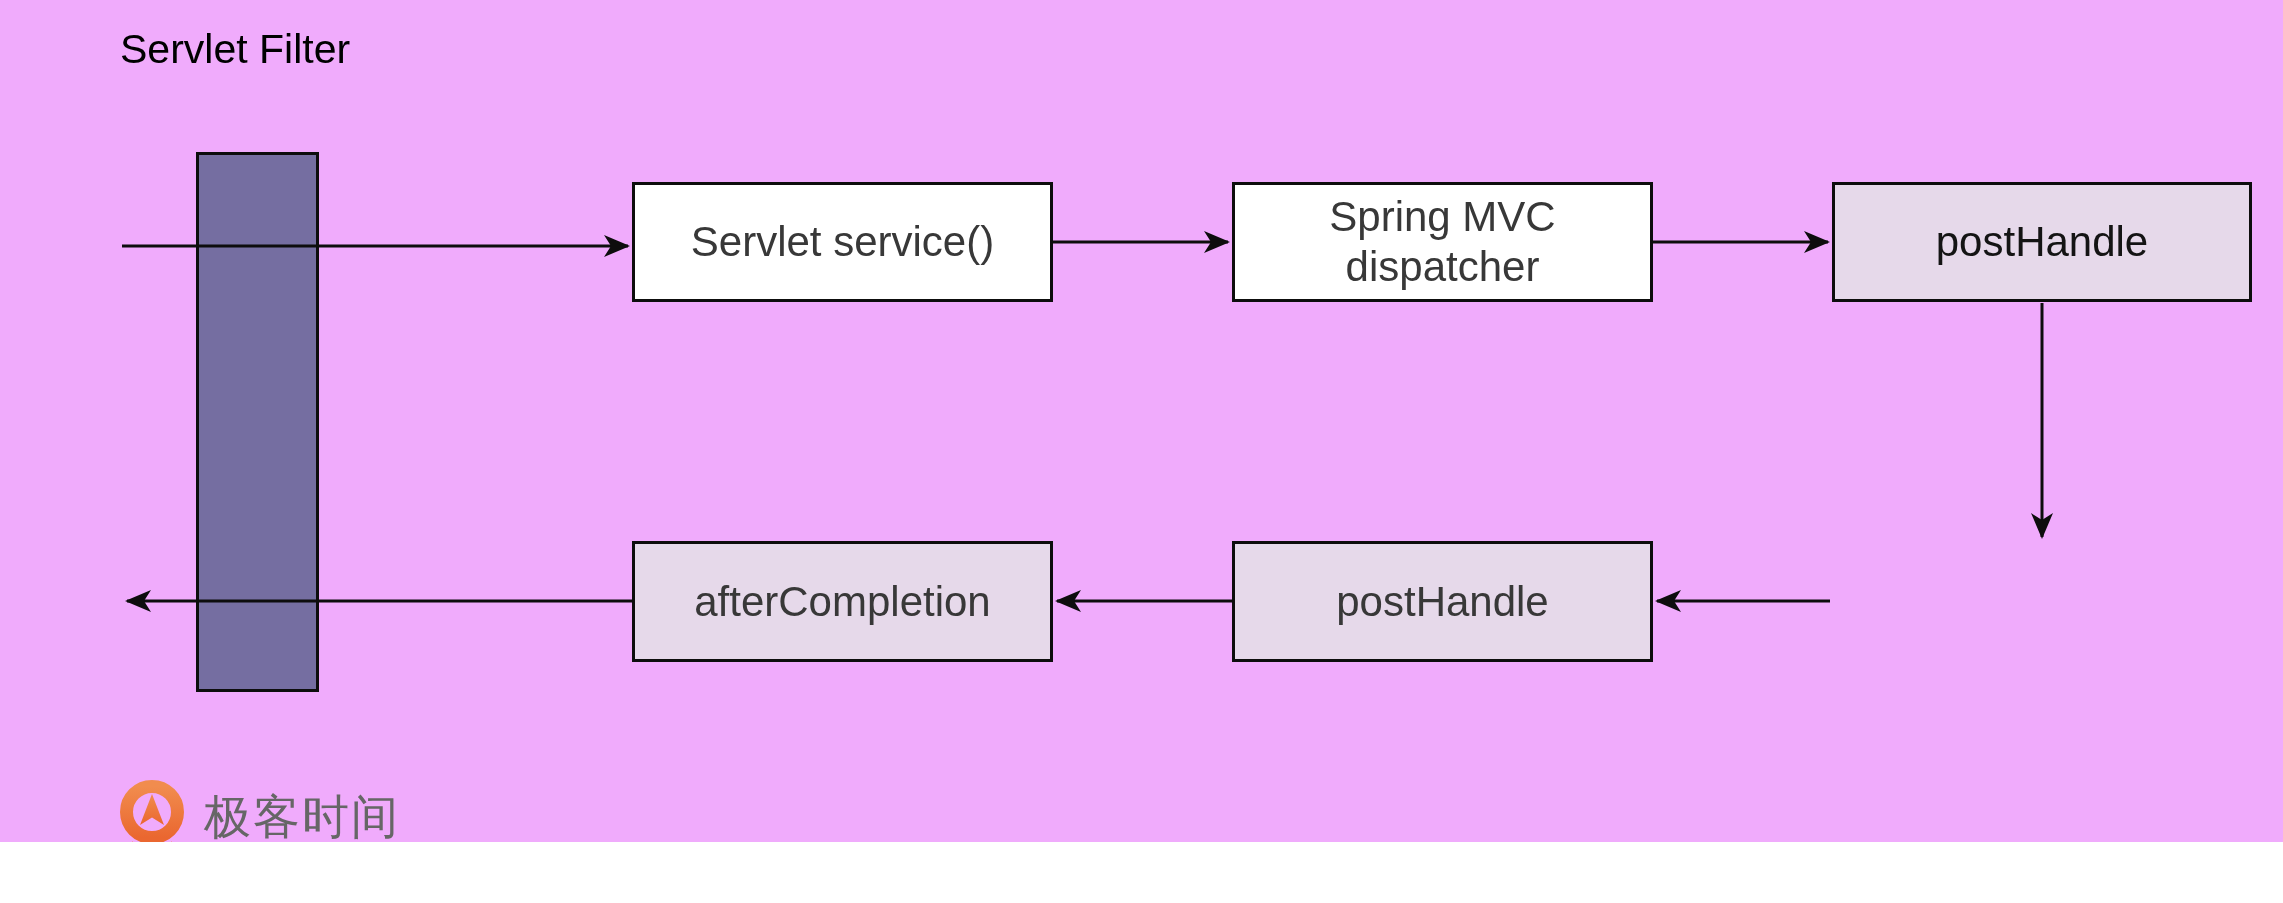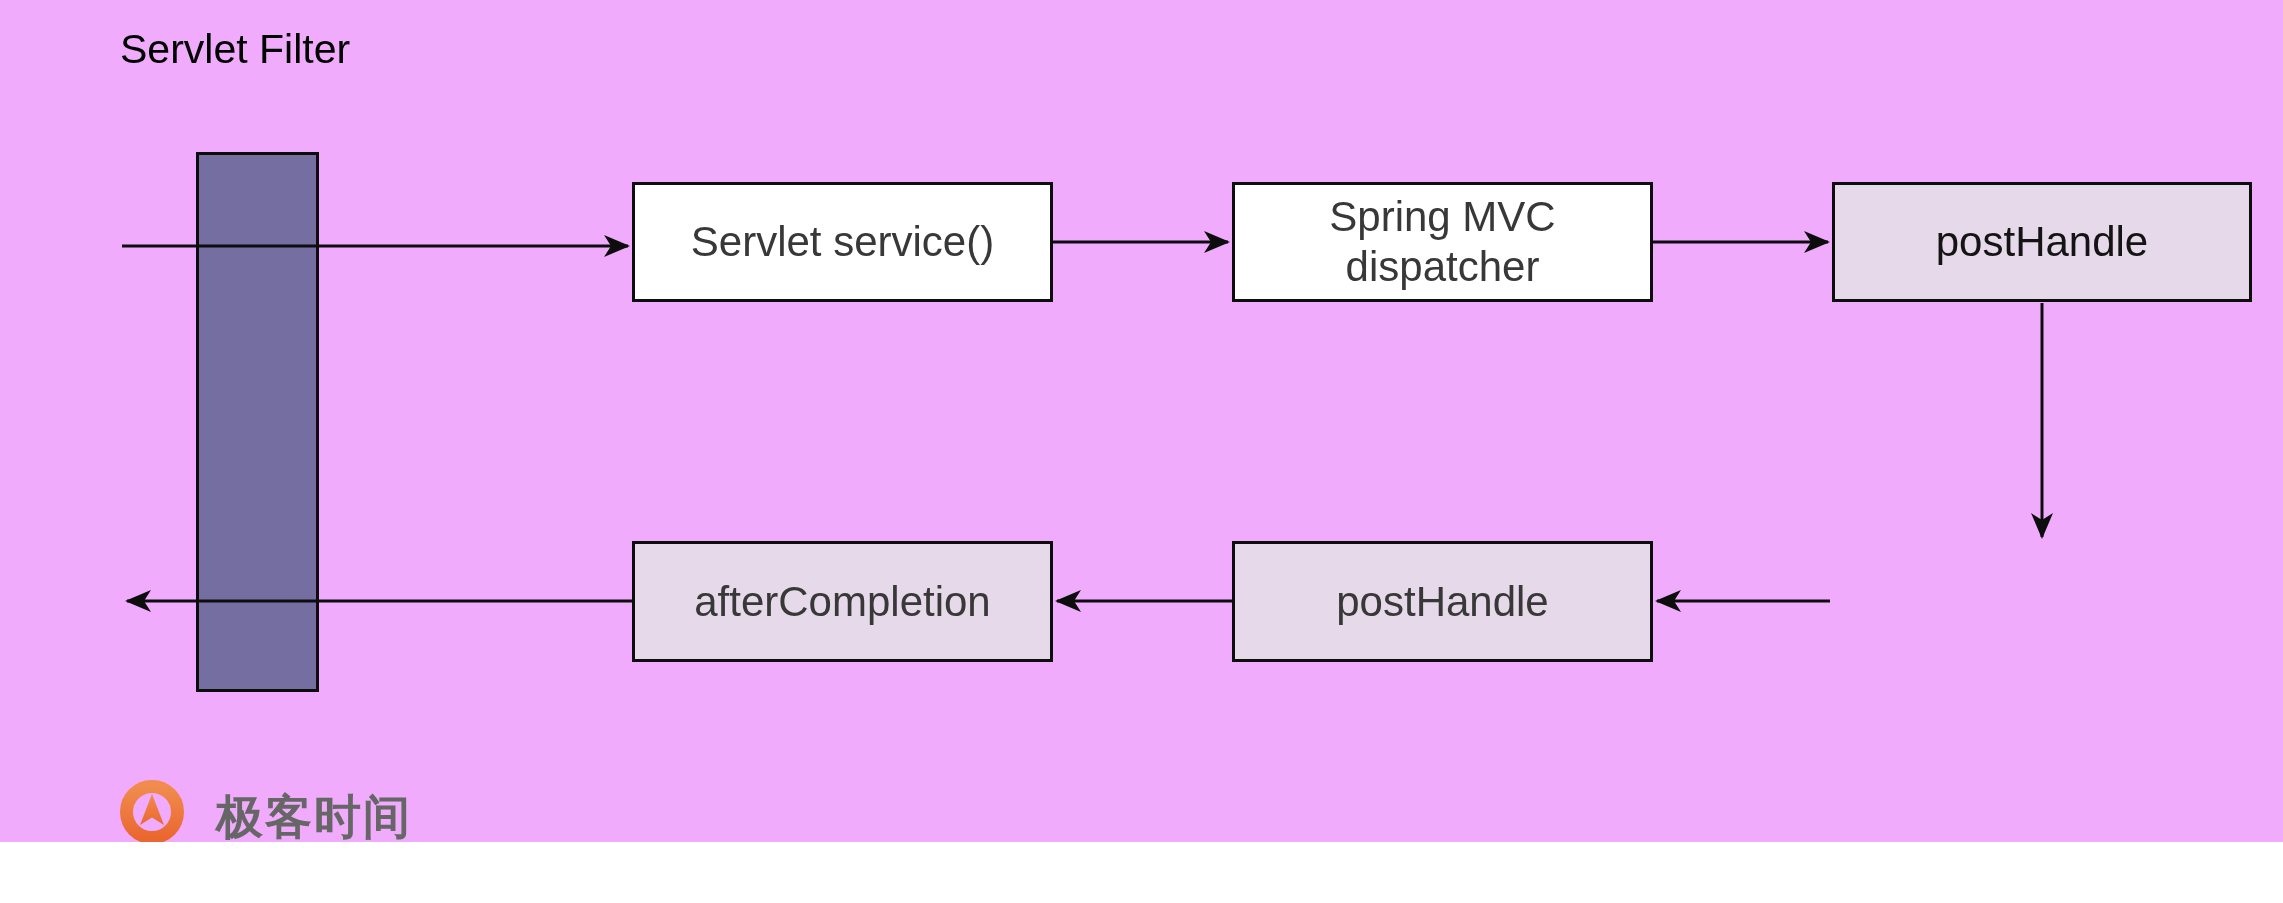--- a/index.html
+++ b/index.html
@@ -54,26 +54,25 @@
   .brand {
     position: absolute;
     left: 120px;
     top: 780px;
     display: flex;
     align-items: center;
     gap: 20px;
   }
   .brand-text {
     font-size: 47px;
-    font-weight: 700;
+    font-weight: 400;
     letter-spacing: 2px;
     color: #666666;
     line-height: 1;
     padding-bottom: 10px;
-    margin-left: 12px;
   }
 </style>
 </head>
 <body>
 
 <div id="canvas">
 
   <svg id="arrow-layer" viewBox="0 0 2283 903" xmlns="http://www.w3.org/2000/svg">
     <defs>
       <marker id="arrowhead" markerWidth="30" markerHeight="30" refX="24" refY="14" orient="auto" markerUnits="userSpaceOnUse">

